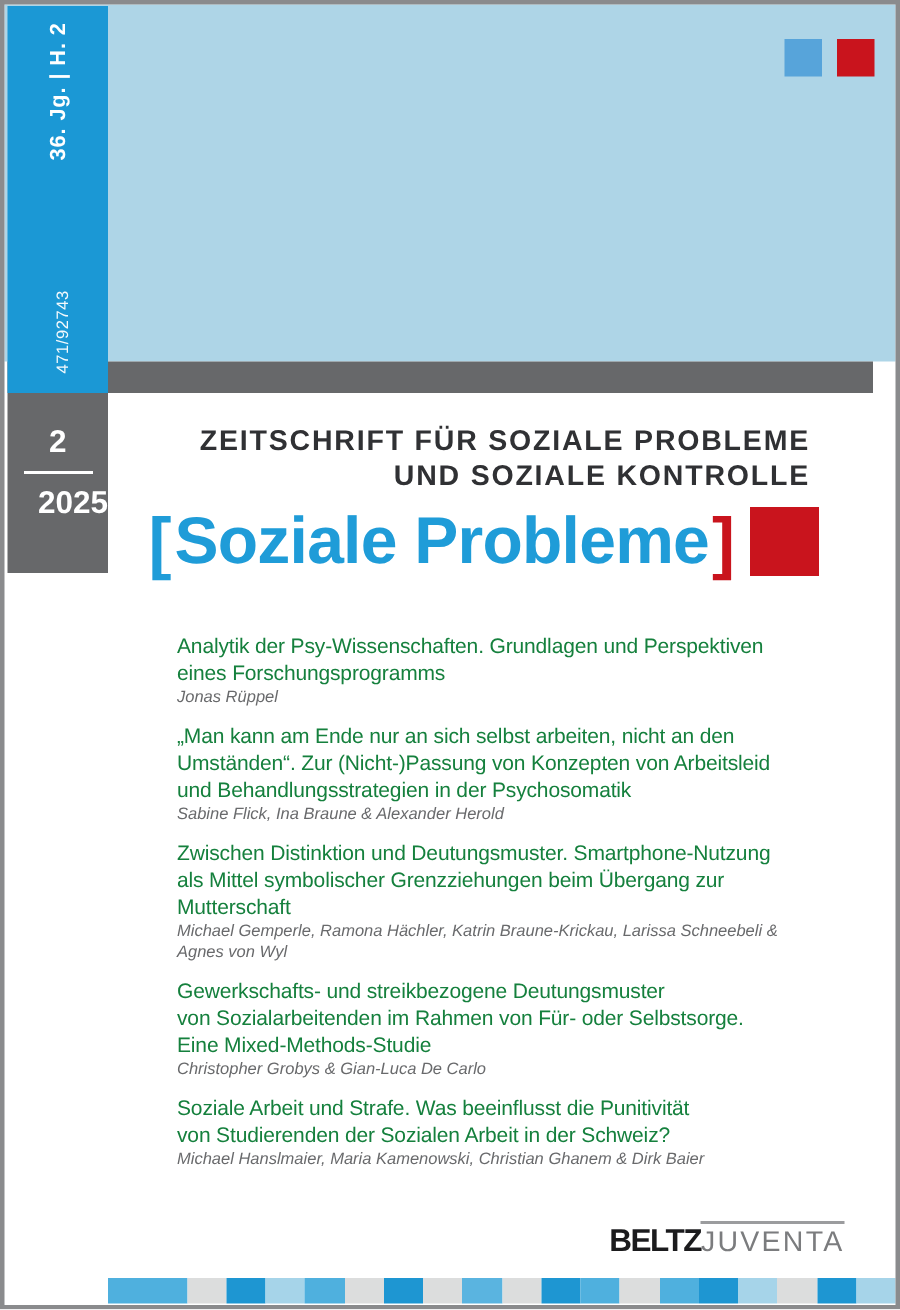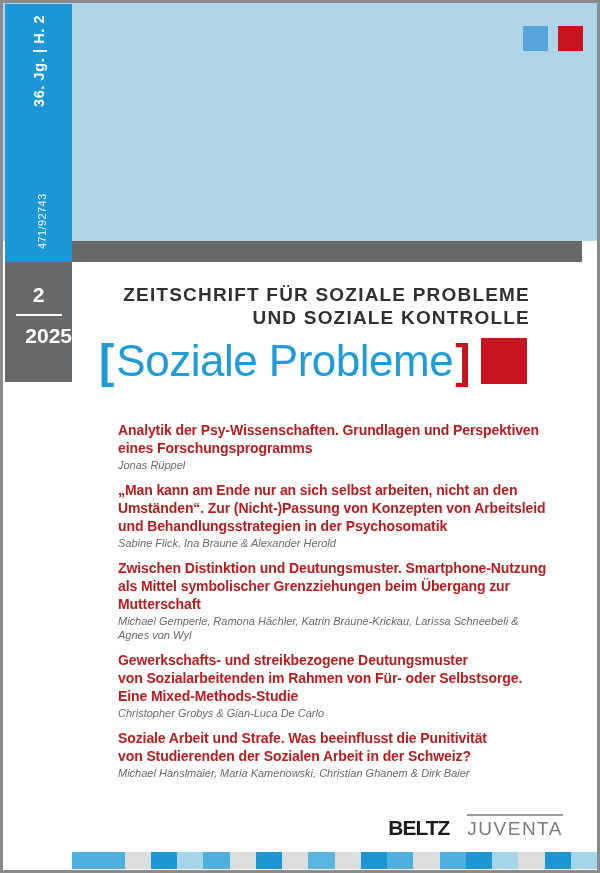--- a/index.html
+++ b/index.html
@@ -25,39 +25,39 @@
   .issue-number{font-size:21px;font-weight:bold;line-height:22px;}
   .issue-rule{width:46px;height:2px;background:#ffffff;margin:8px auto 9px auto;}
   .issue-year{font-size:21px;font-weight:bold;line-height:22px;text-align:right;}
 
   
   .sq{position:absolute;width:25px;height:25px;top:26px;}
   .sq-blue{left:523px;background:#57a4da;}
   .sq-red{left:558px;background:#c9141d;}
 
   
-  .masthead{position:absolute;top:284px;right:70px;text-align:right;color:#303134;
+  .masthead{position:absolute;top:284px;right:60px;text-align:right;color:#303134;
     font-size:19px;font-weight:bold;letter-spacing:1.2px;line-height:22.5px;white-space:pre-line;margin-left:34px;}
 
   
   .logo-row{position:absolute;left:99px;top:336px;display:flex;align-items:center;}
   .logo-row .br{font-size:46px;font-weight:bold;line-height:50px;}
   .br-open{color:#1f9cd8;}
   .br-close{color:#c9141d;}
-  .logo-text{color:#1f9cd8;font-size:44px;font-weight:normal;letter-spacing:-0.5px;line-height:50px;padding:0 2px;}
+  .logo-text{color:#1f9cd8;font-size:44px;font-weight:bold;letter-spacing:-0.5px;line-height:50px;padding:0 2px;}
   .logo-square{width:46px;height:46px;background:#c9141d;margin-left:10px;}
 
   
   .articles{position:absolute;left:118px;top:421px;width:470px;}
   .article{margin-bottom:9px;}
-  .a-title{color:#b91c1c;font-size:14px;font-weight:bold;line-height:18px;letter-spacing:-0.1px;white-space:pre;}
+  .a-title{color:#15803d;font-size:14px;font-weight:normal;line-height:18px;letter-spacing:-0.1px;white-space:pre;}
   .a-authors{color:#696a6c;font-size:11px;font-style:italic;line-height:14px;margin-top:1px;white-space:pre;}
 
   
-  .publisher{position:absolute;right:37px;top:814px;display:flex;align-items:baseline;gap:18px;}
+  .publisher{position:absolute;right:37px;top:814px;display:flex;align-items:baseline;gap:0;}
   .beltz{font-size:21px;font-weight:900;color:#1b1b1d;letter-spacing:-1px;}
   .juventa{font-family:Liberation Sans, sans-serif;font-size:19px;color:#7b7c7e;
     letter-spacing:1.5px;border-top:2px solid #9b9c9e;padding-top:2px;}
 
   
   .mosaic{position:absolute;left:72px;top:852px;width:525px;height:17px;display:flex;z-index:40;}
   .mosaic .cell{flex:1 1 0;height:100%;}
 </style>
 </head>
 <body>

